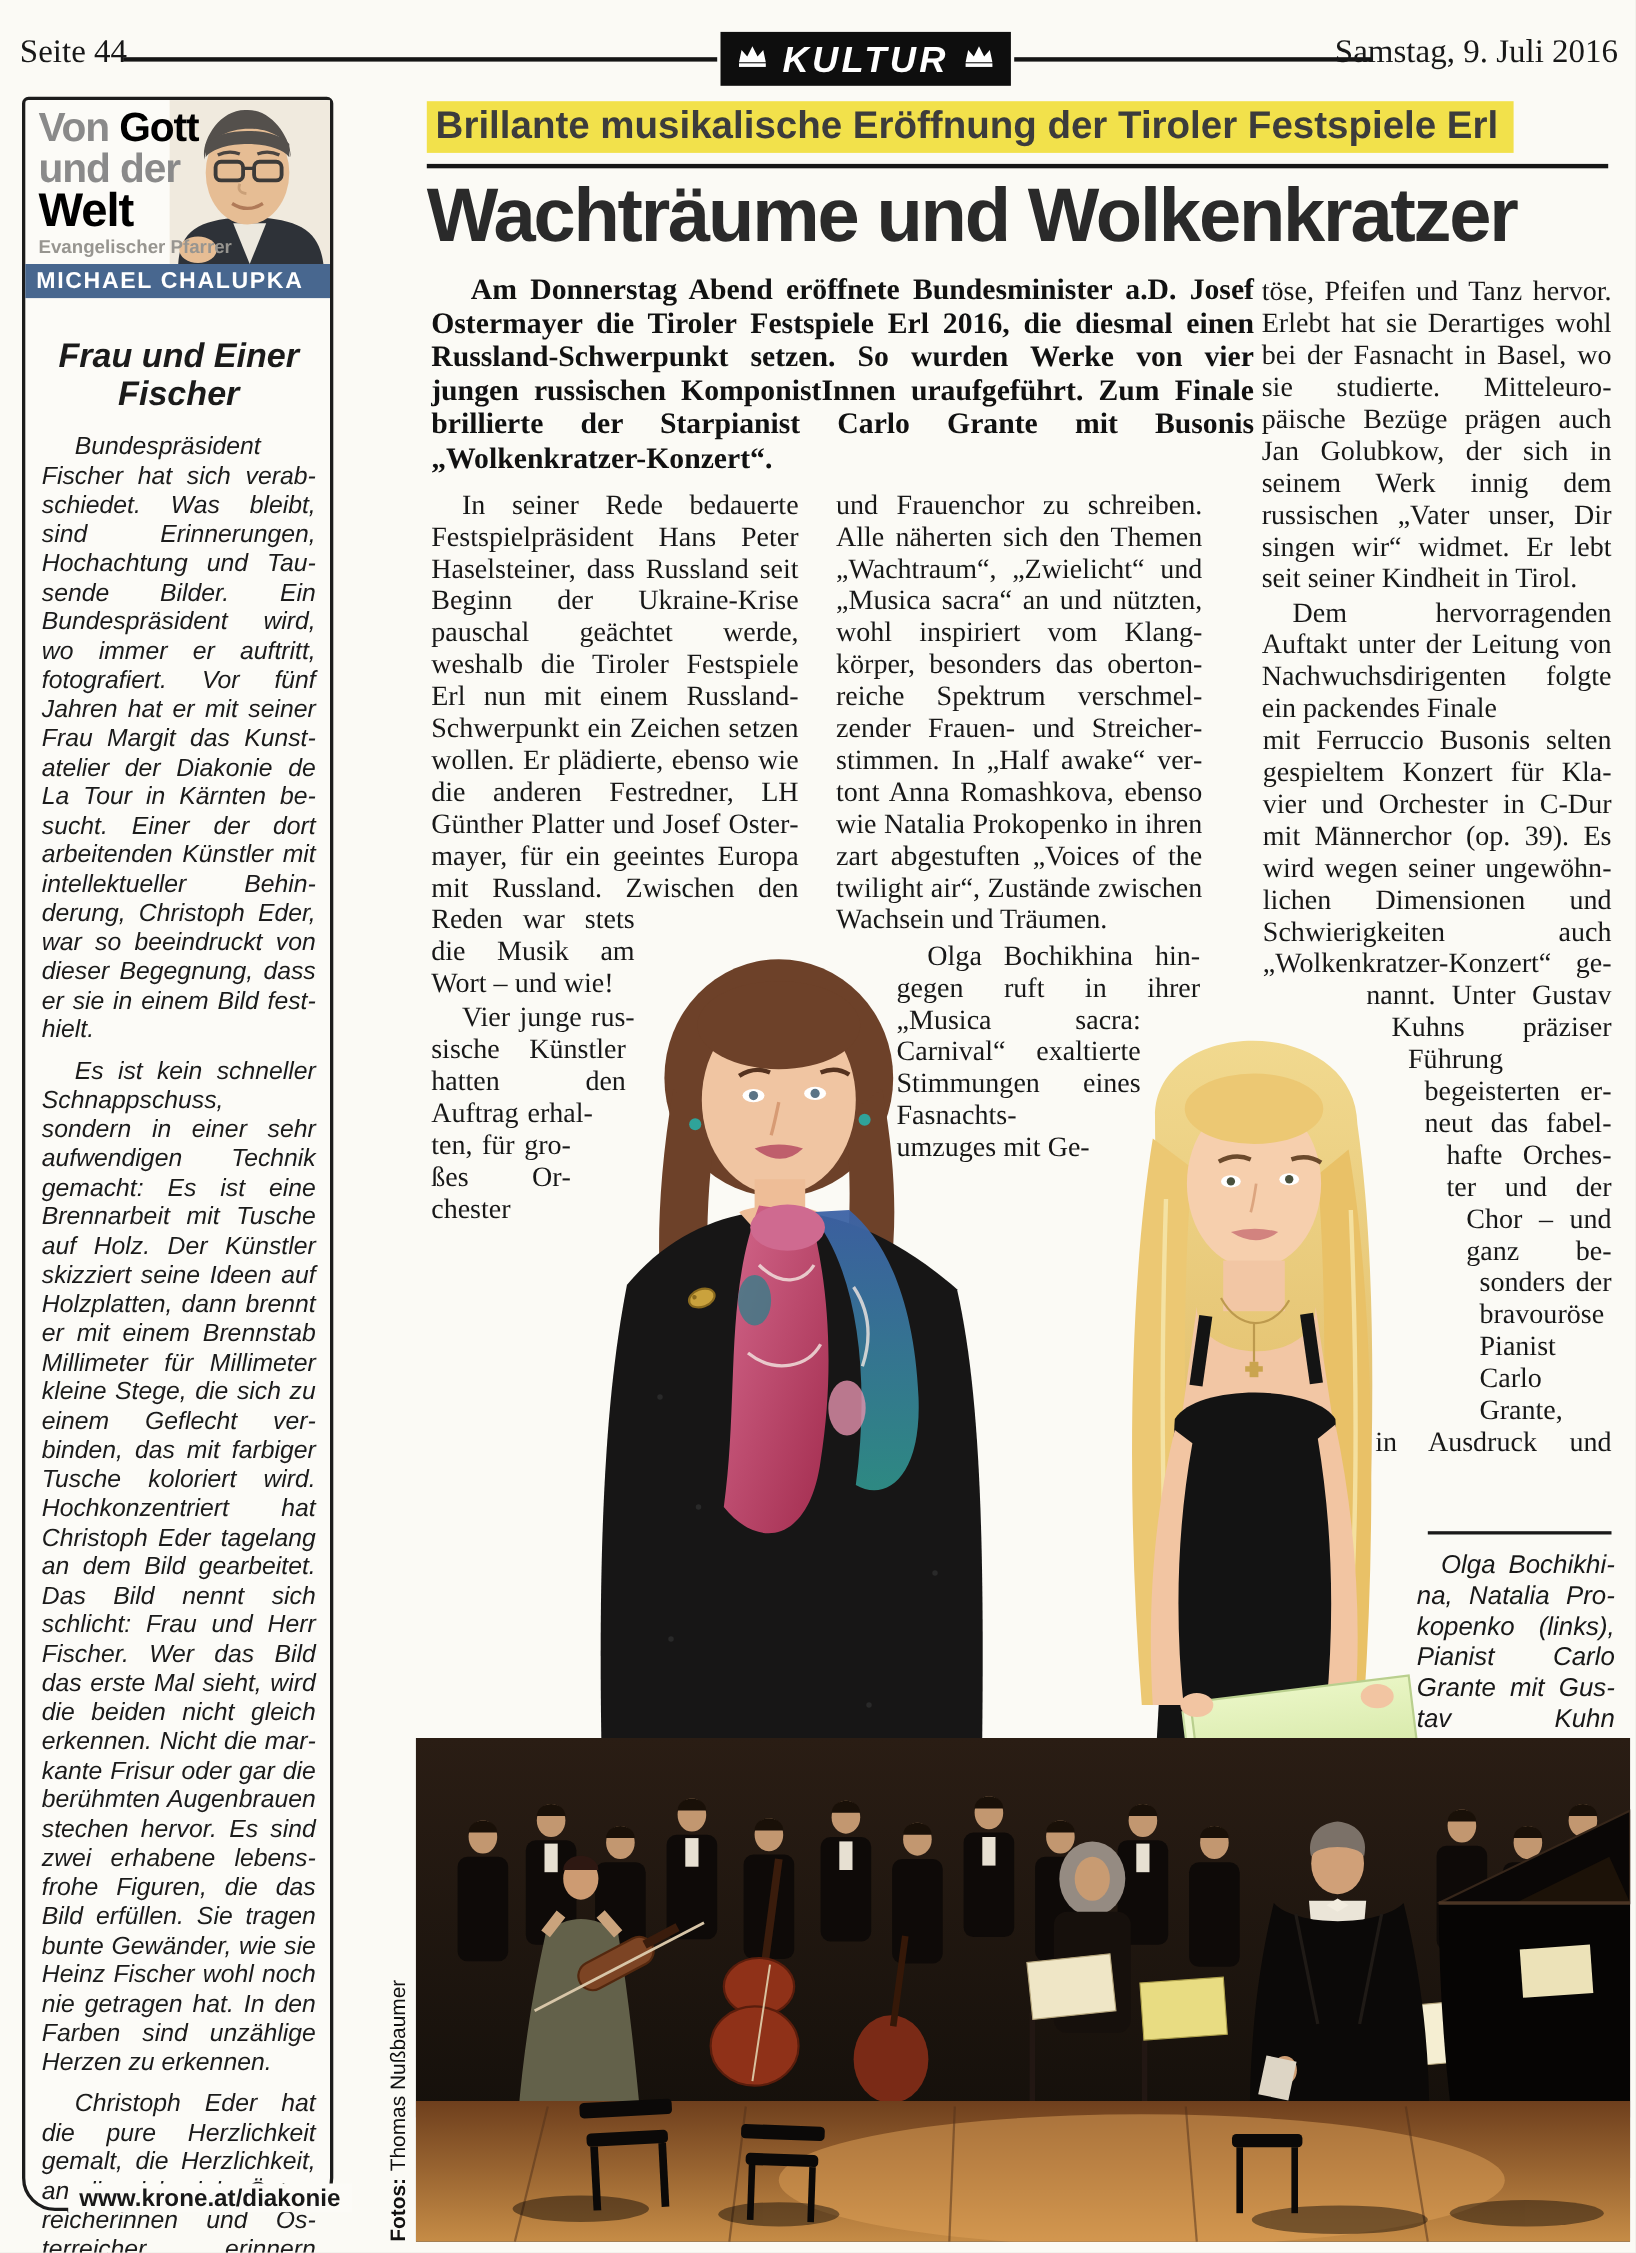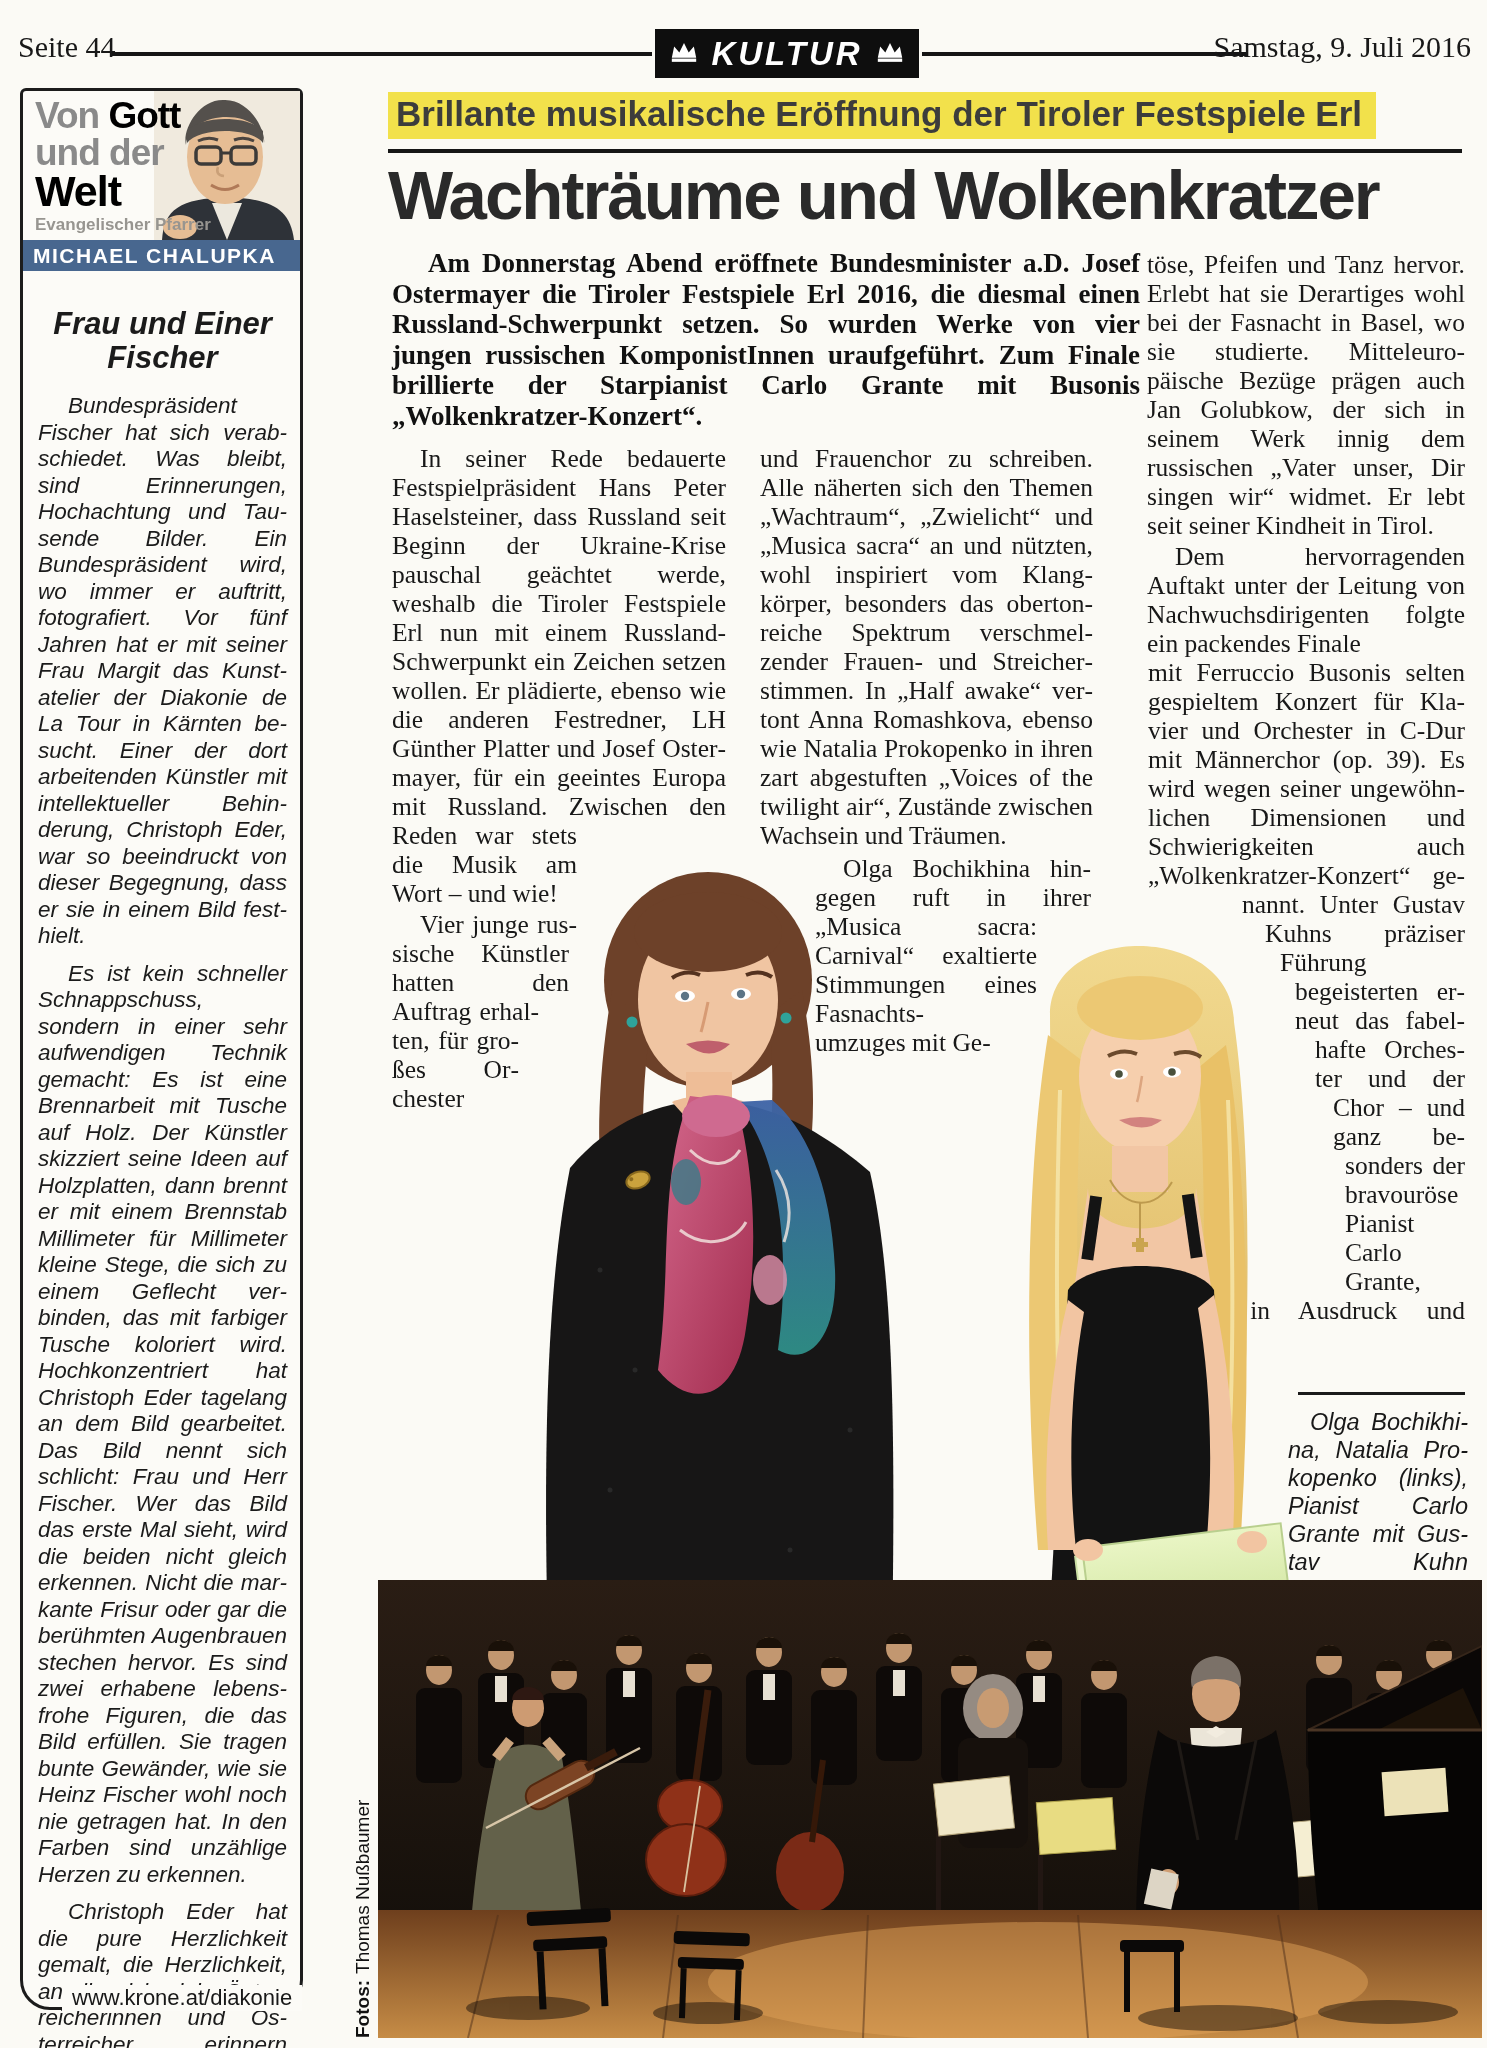--- a/index.html
+++ b/index.html
@@ -29,21 +29,21 @@
   .promo-sub{position:absolute;left:12px;top:124px;font-family:"Liberation Sans",sans-serif;
              font-weight:bold;font-size:17px;color:#979590;}
   .promo-name{position:absolute;left:0;top:149px;width:100%;height:31px;background:#48678f;
               color:#fff;font-family:"Liberation Sans",sans-serif;font-weight:bold;font-size:21px;
               letter-spacing:1.5px;line-height:31px;padding-left:10px;box-sizing:border-box;}
   .larticle{padding:22px 13px 0 15px;font-family:"Liberation Sans",sans-serif;font-style:italic;
             font-size:22.5px;line-height:26.5px;text-align:justify;color:#1b1b1b;}
   .larticle p{margin:0 0 11px;text-indent:30px;}
   .ltitle{font-family:"Liberation Sans",sans-serif;font-weight:bold;font-style:italic;
           font-size:31px;line-height:34px;text-align:center;margin:14px 0 18px;}
-  .lurl{left:62px;top:1985px;font-family:"Liberation Sans",sans-serif;font-weight:normal;
+  .lurl{left:62px;top:1985px;font-family:"Liberation Sans",sans-serif;font-weight:bold;
         font-size:22px;background:#fcfbf7;padding:0 10px;}
 
   
   .kicker{left:388px;top:92px;font-family:"Liberation Sans",sans-serif;font-weight:bold;
           font-size:35px;color:#3c3c3c;background:#f2e14b;padding:2px 14px 5px 8px;white-space:nowrap;}
   .kicker-line{left:388px;top:149px;width:1074px;height:4px;background:#161616;}
   .headline{left:388px;top:156px;font-family:"Liberation Sans",sans-serif;font-weight:bold;
             font-size:69px;letter-spacing:-2px;color:#2a2a2a;white-space:nowrap;}
   .lead{left:392px;top:248px;width:748px;font-weight:bold;font-size:27px;line-height:30.5px;
         text-align:justify;text-indent:36px;color:#111;}

